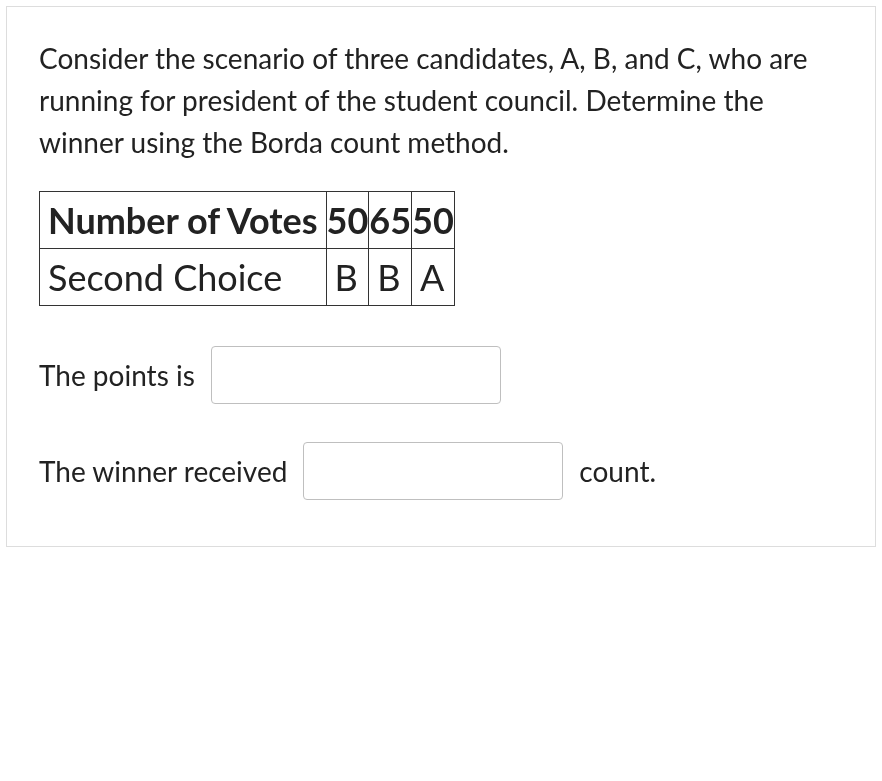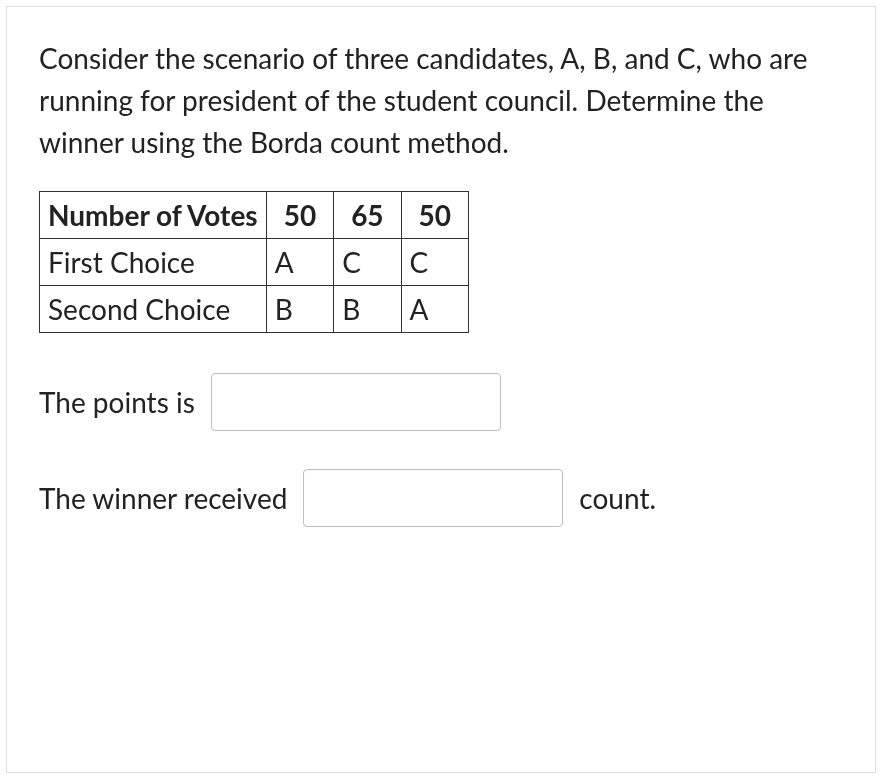--- a/index.html
+++ b/index.html
@@ -11,48 +11,48 @@
       font-family: "Lato", "Helvetica Neue", Helvetica, Arial, sans-serif;
       background: #fff;
       width: 882px;
       height: 781px;
     }
     .question-container {
       border: 1px solid #ddd;
       margin: 6px;
       padding: 30px 32px 40px 32px;
       width: 870px;
-      height: 767px;
+      height: 541px;
     }
     .question-text {
       font-size: 28px;
       line-height: 1.5;
       color: #222;
       margin-bottom: 28px;
     }
     table.pref-table {
       border-collapse: collapse;
       border: 1px solid #333;
       margin-bottom: 40px;
     }
     table.pref-table td, table.pref-table th {
       border: 1px solid #333;
       padding: 6px 8px;
-      font-size: 28px;
+      font-size: 36px;
       text-align: left;
       color: #222;
       font-weight: normal;
     }
     table.pref-table tr:first-child td,
     table.pref-table tr:first-child th {
       font-weight: bold;
     }
     table.pref-table td.num-col {
       text-align: center;
-      padding: 6px 17px;
+      padding: 6px 0;
     }
     table.pref-table td.letter-col {
       padding: 6px 8px;
       min-width: 38px;
     }
     .answer-row {
       display: flex;
       align-items: center;
       font-size: 28px;
       color: #222;
@@ -89,26 +89,20 @@
 
   <table class="pref-table">
     <tbody>
         <tr>
       <td>Number of Votes</td>
       <td class="num-col">50</td>
       <td class="num-col">65</td>
       <td class="num-col">50</td>
     </tr>
     <tr>
-      <td>First Choice</td>
-      <td class="letter-col">A</td>
-      <td class="letter-col">C</td>
-      <td class="letter-col">C</td>
-    </tr>
-    <tr>
       <td>Second Choice</td>
       <td class="letter-col">B</td>
       <td class="letter-col">B</td>
       <td class="letter-col">A</td>
     </tr>
   </tbody>
     </table>
 
   <div class="answer-row">
     <span class="label">The points is</span>

